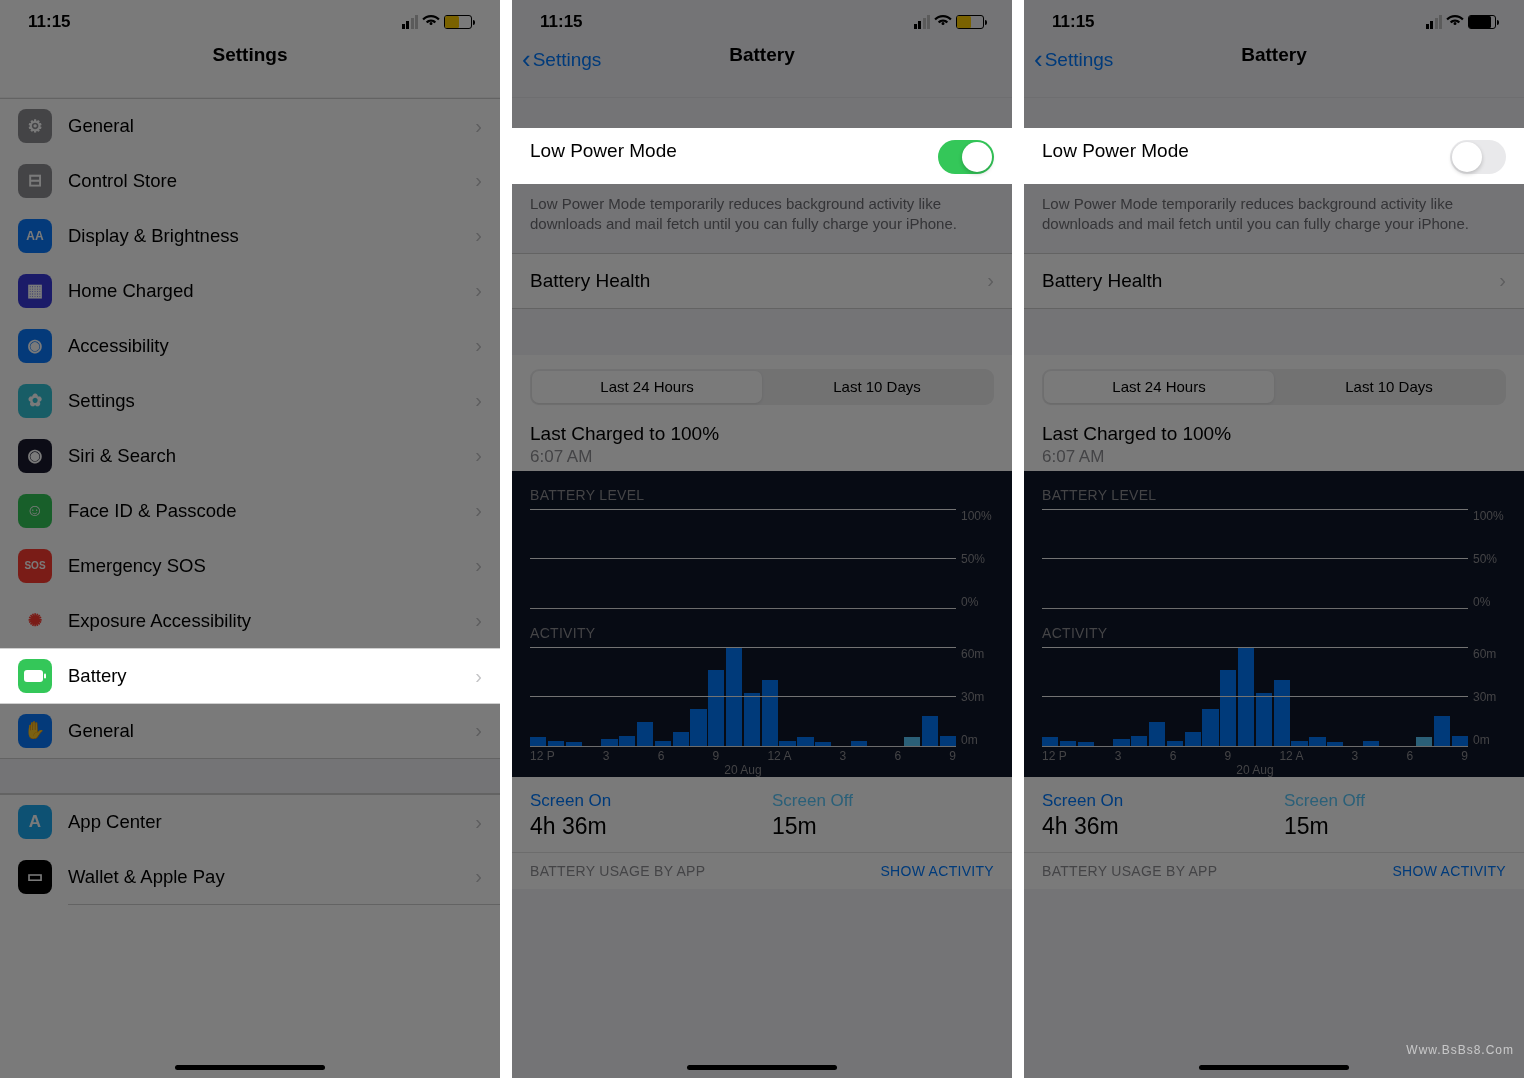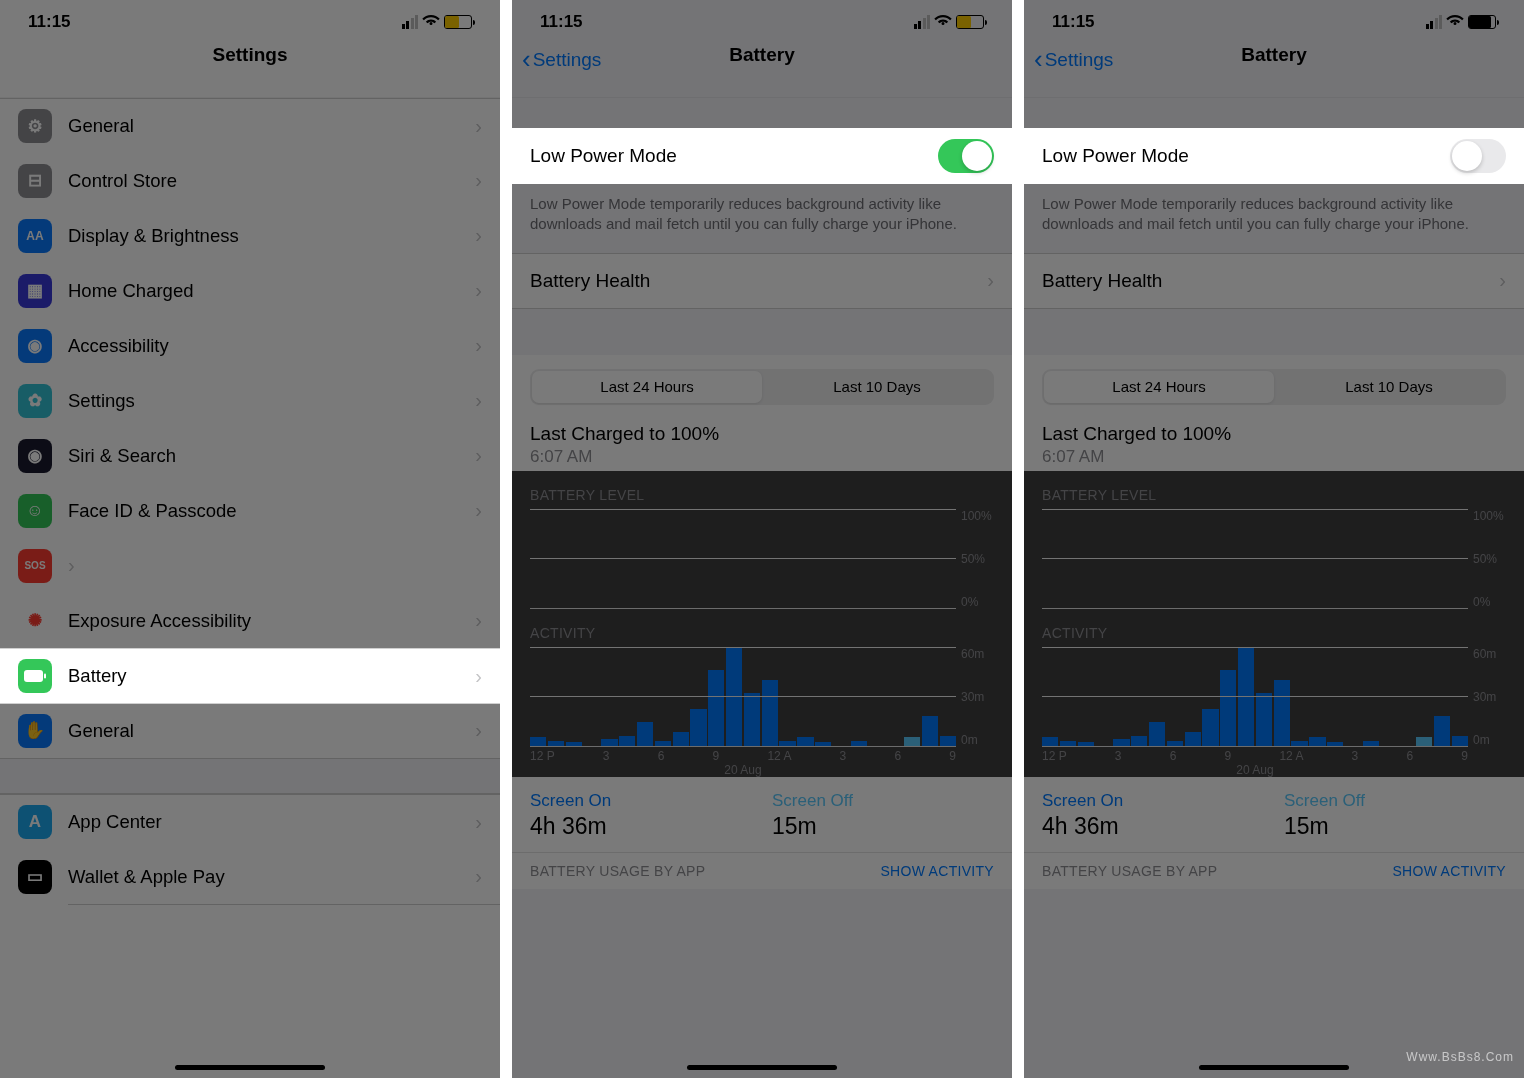--- a/index.html
+++ b/index.html
@@ -27,21 +27,21 @@
 
   .cell { background:#fff; height:55px; display:flex; align-items:center; padding:0 18px; position:relative; }
   .cell.first { border-top:.5px solid #d0d0d0; }
   .cell .icon { width:34px; height:34px; border-radius:8px; margin-right:16px; display:flex; align-items:center; justify-content:center; color:#fff; font-size:17px; font-weight:600; flex-shrink:0; }
   .cell .label { font-size:18.5px; flex:1; }
   .cell .chev { color:#c4c4c6; font-size:20px; }
   .cell::after { content:""; position:absolute; left:68px; right:0; bottom:0; height:.5px; background:#d0d0d0; }
   .cell.full-sep::after { left:0; }
   .gap { height:36px; background:#f2f2f7; border-top:.5px solid #d0d0d0; border-bottom:.5px solid #d0d0d0; }
 
-  .switch-row { background:#fff; height:56px; display:flex; align-items:center; justify-content:space-between; padding:6px 18px; position:relative; z-index:20; }
+  .switch-row { background:#fff; height:56px; display:flex; justify-content:space-between; padding:12px 18px; position:relative; z-index:20; }
   .switch-row .label { font-size:19px; }
   .switch { width:56px; height:34px; background:#e9e9eb; border-radius:20px; position:relative; }
   .switch.on { background:#34c759; }
   .switch .knob { position:absolute; width:30px; height:30px; border-radius:50%; background:#fff; top:2px; left:2px; box-shadow:0 2px 4px rgba(0,0,0,.2); }
   .switch.on .knob { left:24px; }
 
   .footer-text { padding:10px 18px 18px; font-size:15px; color:#6e6e73; line-height:1.35; background:#f2f2f7; }
 
   .plain-cell { background:#fff; height:56px; display:flex; align-items:center; padding:0 18px; border-top:.5px solid #d0d0d0; border-bottom:.5px solid #d0d0d0; }
   .plain-cell .label { flex:1; font-size:19px; }
@@ -49,21 +49,21 @@
 
   .seg-wrap { padding:26px 18px 8px; background:#fff; }
   .seg { display:flex; background:#eeeeef; border-radius:9px; padding:2px; height:36px; }
   .seg .opt { flex:1; display:flex; align-items:center; justify-content:center; font-size:15px; font-weight:500; border-radius:7px; color:#000; }
   .seg .opt.sel { background:#fff; box-shadow:0 1px 3px rgba(0,0,0,.1); }
 
   .charge-head { padding:10px 18px 4px; background:#fff; }
   .charge-head .t1 { font-size:19px; font-weight:500; }
   .charge-head .t2 { font-size:17px; color:#8e8e93; margin-top:2px; }
 
-  .chart-section { padding:16px 18px 0; background:#404040; }
+  .chart-section { padding:16px 18px 0; background:#0f172a; }
   .chart-label { font-size:14px; color:#8e8e93; text-transform:uppercase; letter-spacing:.3px; margin-bottom:6px; }
   .chart-box { position:relative; height:100px; display:flex; }
   .bars { flex:1; display:flex; align-items:flex-end; gap:1.5px; border-bottom:1px solid #e2e2e2; position:relative; }
   .bars::before, .bars::after { content:""; position:absolute; left:0; right:0; height:1px; background:#f1f1f1; }
   .bars::before { top:0; }
   .bars::after { top:50%; }
   .bar { flex:1; display:flex; flex-direction:column; justify-content:flex-end; }
   .bar .seg-g { background:#34c759; }
   .bar .seg-y { background:#ffcc00; }
   .bar.stripe { background-image: repeating-linear-gradient(45deg,#34c75933 0,#34c75933 2px,transparent 2px,transparent 5px); }
@@ -78,21 +78,21 @@
   .screen-col { flex:1; }
   .screen-col .lbl { font-size:17px; color:#007aff; }
   .screen-col.off .lbl { color:#5ac8fa; }
   .screen-col .val { font-size:23px; font-weight:500; margin-top:2px; }
 
   .usage-row { display:flex; justify-content:space-between; padding:10px 18px; background:#fff; border-top:.5px solid #e2e2e2; font-size:14px; color:#8e8e93; text-transform:uppercase; letter-spacing:.3px; }
   .usage-row .link { color:#007aff; }
 
   .homebar { position:absolute; bottom:8px; left:50%; transform:translateX(-50%); width:150px; height:5px; background:#000; border-radius:3px; z-index:10; }
   .dimmed-bg { background:#f2f2f7; }
-  .watermark { position:absolute; right:10px; bottom:14px; font-size:12px; color:#fff; z-index:30; opacity:.6; letter-spacing:1px; }
+  .watermark { position:absolute; right:10px; bottom:21px; font-size:12px; color:#fff; z-index:30; opacity:.6; letter-spacing:1px; }
   .highlight-zone { position:relative; z-index:20; }
   .gap2 { height:46px; background:#f2f2f7; }
 </style>
 </head>
 <body>
 
 <div class="screen">
   <div class="dim"></div>
 
   <div class="statusbar">
@@ -155,20 +155,21 @@
         <span class="label">Siri &amp; Search</span>
         <span class="chev">›</span>
       </div>
       <div class="cell">
         <span class="icon" style="background: rgb(52, 199, 89);">☺︎</span>
         <span class="label">Face ID &amp; Passcode</span>
         <span class="chev">›</span>
       </div>
       <div class="cell">
         <span class="icon" style="background: rgb(255, 59, 48); font-size: 10px;">SOS</span>
+        <span class="label">Emergency SOS</span>
         <span class="chev">›</span>
       </div>
       <div class="cell">
         <span class="icon" style="background: rgb(255, 255, 255); color: rgb(255, 59, 48);">✺</span>
         <span class="label">Exposure Accessibility</span>
         <span class="chev">›</span>
       </div>
     </div>
 
   <div class="cell highlight-zone full-sep" style="border-top:.5px solid #d0d0d0;">

